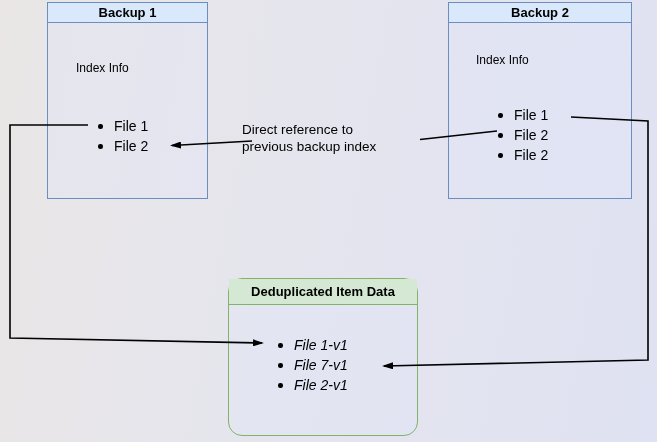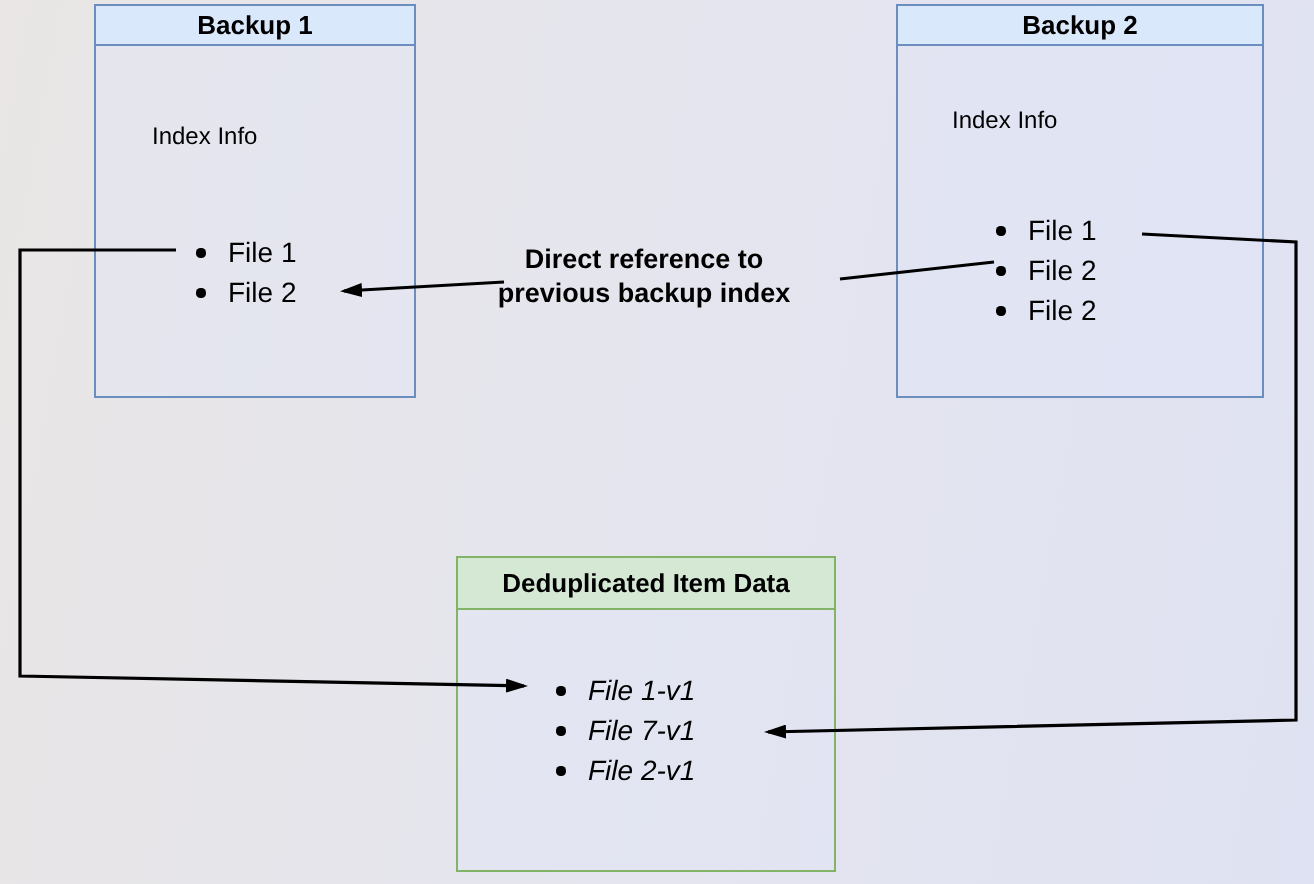--- a/index.html
+++ b/index.html
@@ -14,21 +14,21 @@
     overflow: hidden;
     background: linear-gradient(100deg, #e9e6e5 0%, #e5e5ee 45%, #dfe2f2 100%);
   }
   .node {
     position: absolute;
     border: 1.5px solid;
     box-sizing: border-box;
     background: rgba(224, 230, 249, 0.35);
   }
   .node-blue  { border-color: #6c8ebf; }
-  .node-green { border-color: #82b366; }
+  .node-green { border-color: #82b366; border-radius: 14px; }
   .node-header {
     box-sizing: border-box;
     width: 100%;
     border-bottom: 1.5px solid;
     border-color: inherit;
     text-align: center;
     font-weight: bold;
     font-size: 13px;
   }
   .node-blue  .node-header { background: #dae8fc; border-bottom-color: #6c8ebf; height: 20px; line-height: 19px; }
@@ -62,24 +62,22 @@
     background: #000;
   }
   #list-backup1 { left: 97px;  top: 116px; }
   #list-backup2 { left: 497px; top: 105px; }
   #list-dedup   { left: 277px; top: 335px; font-style: italic; }
 
   .connector-label {
     position: absolute;
     left: 242px; top: 121px;
     width: 160px;
-    text-align: center;
     font-size: 13.5px;
     line-height: 17px;
-    font-weight: bold;
   }
   svg.wires {
     position: absolute;
     left: 0; top: 0;
     pointer-events: none;
   }
 </style>
 </head>
 <body>
 

